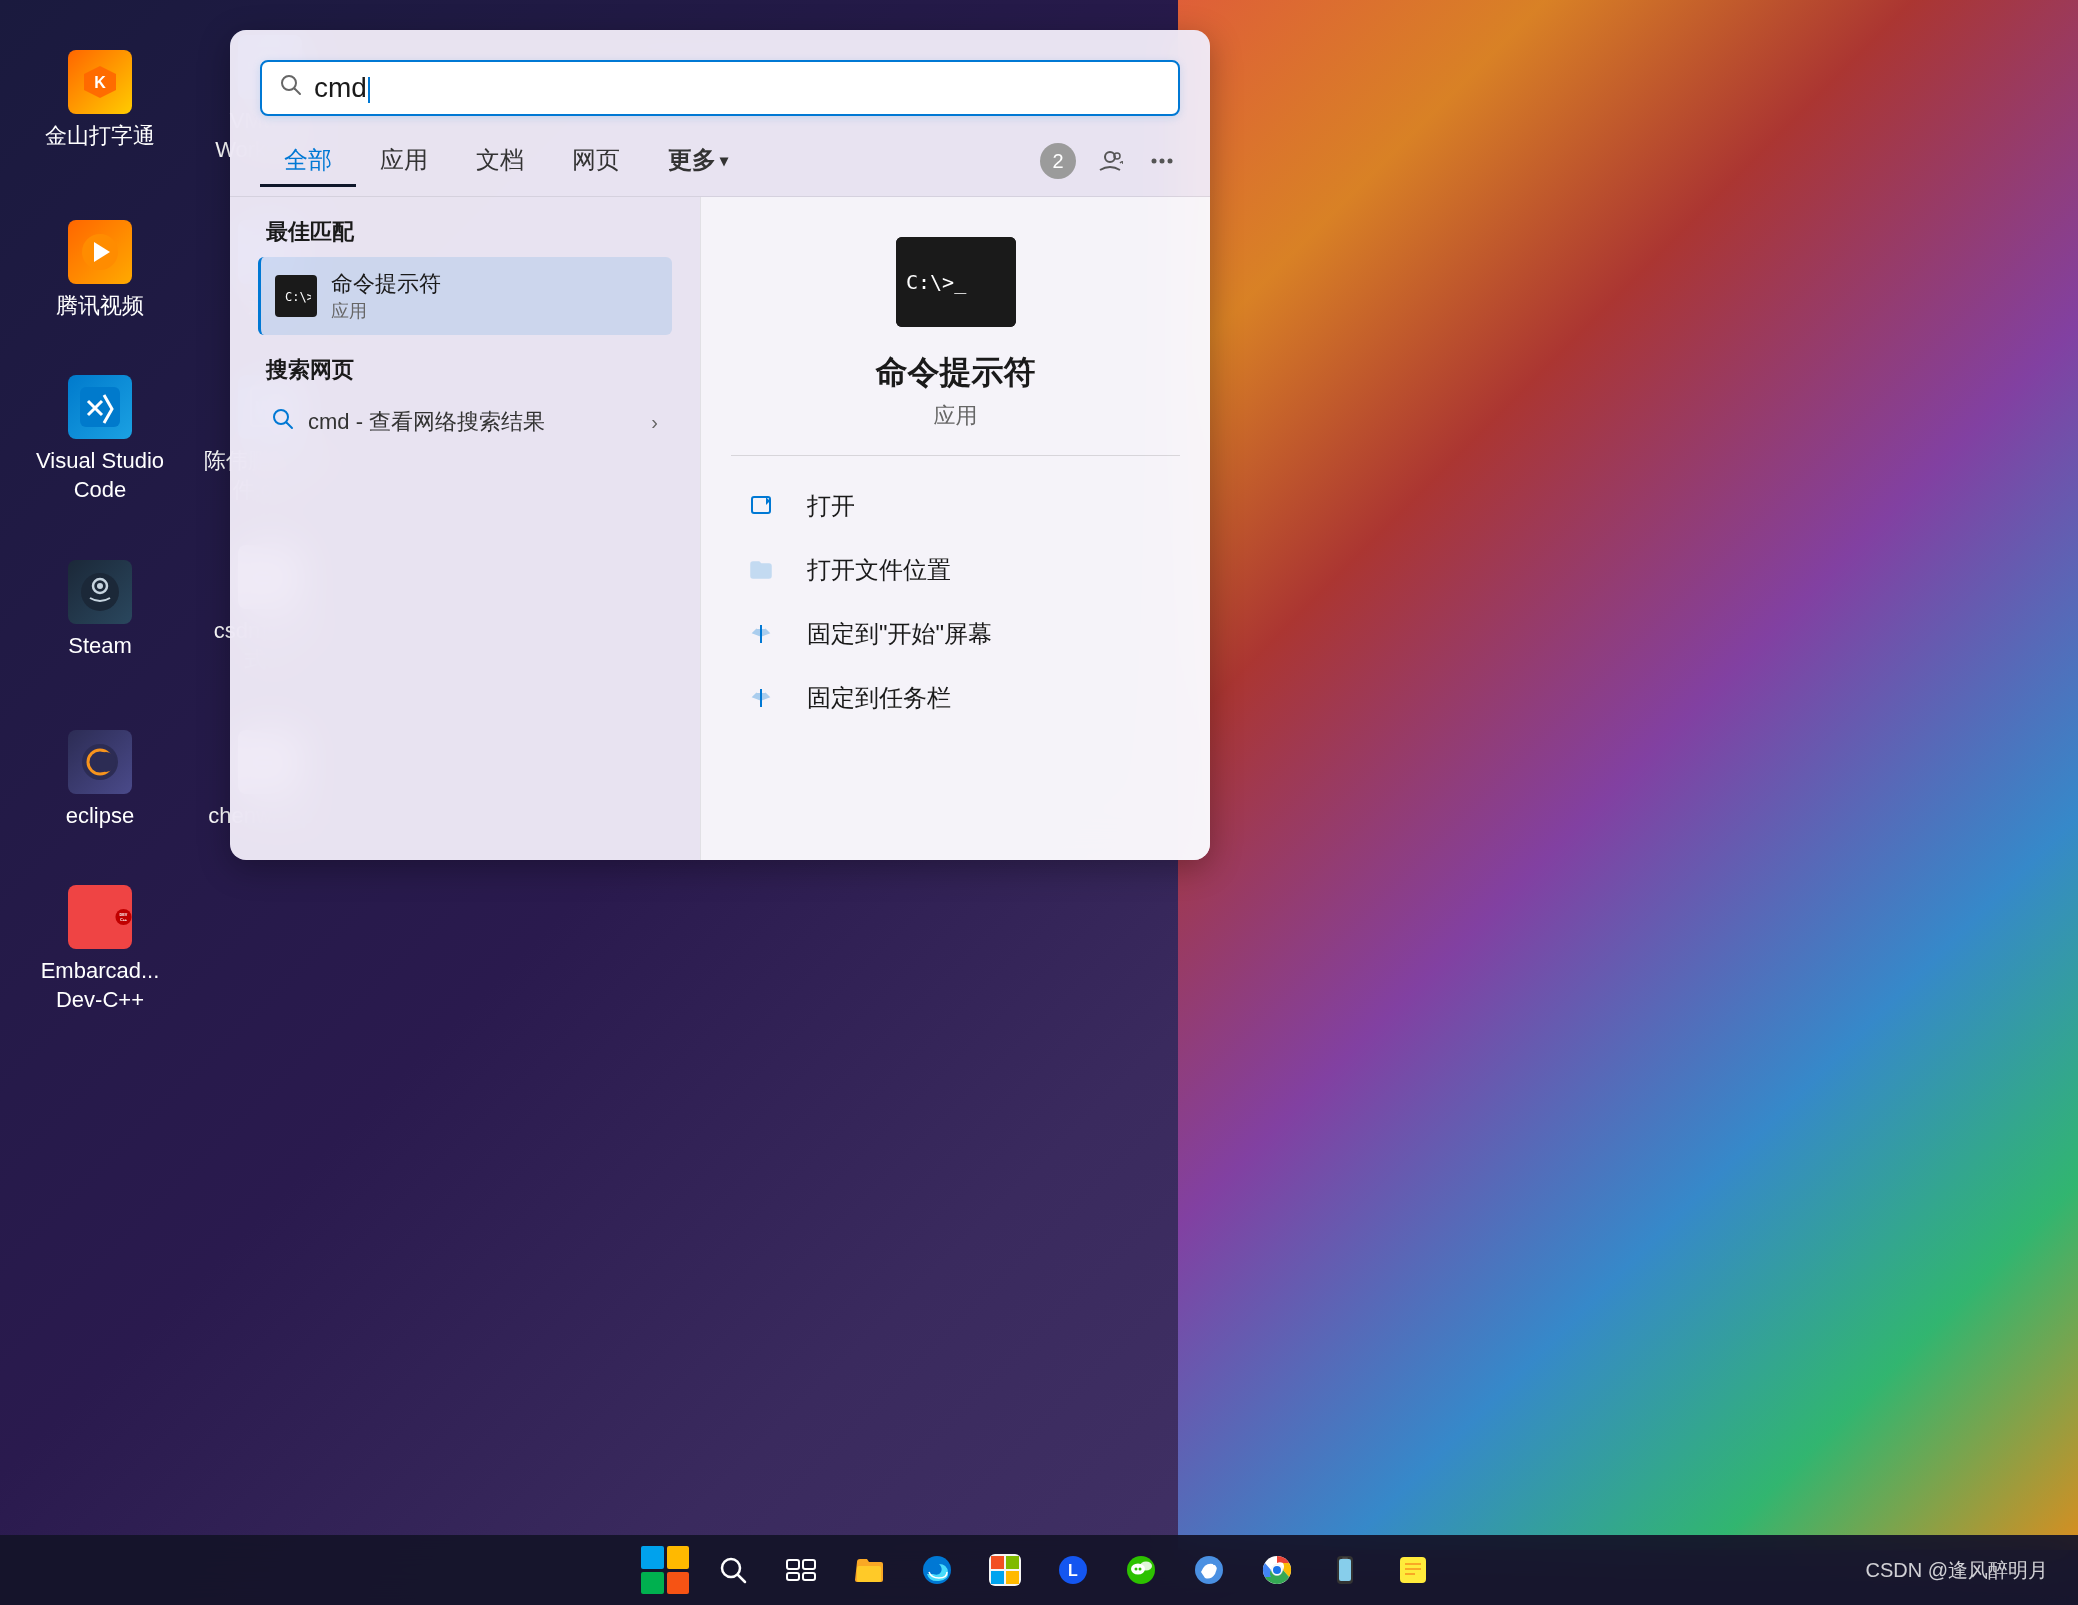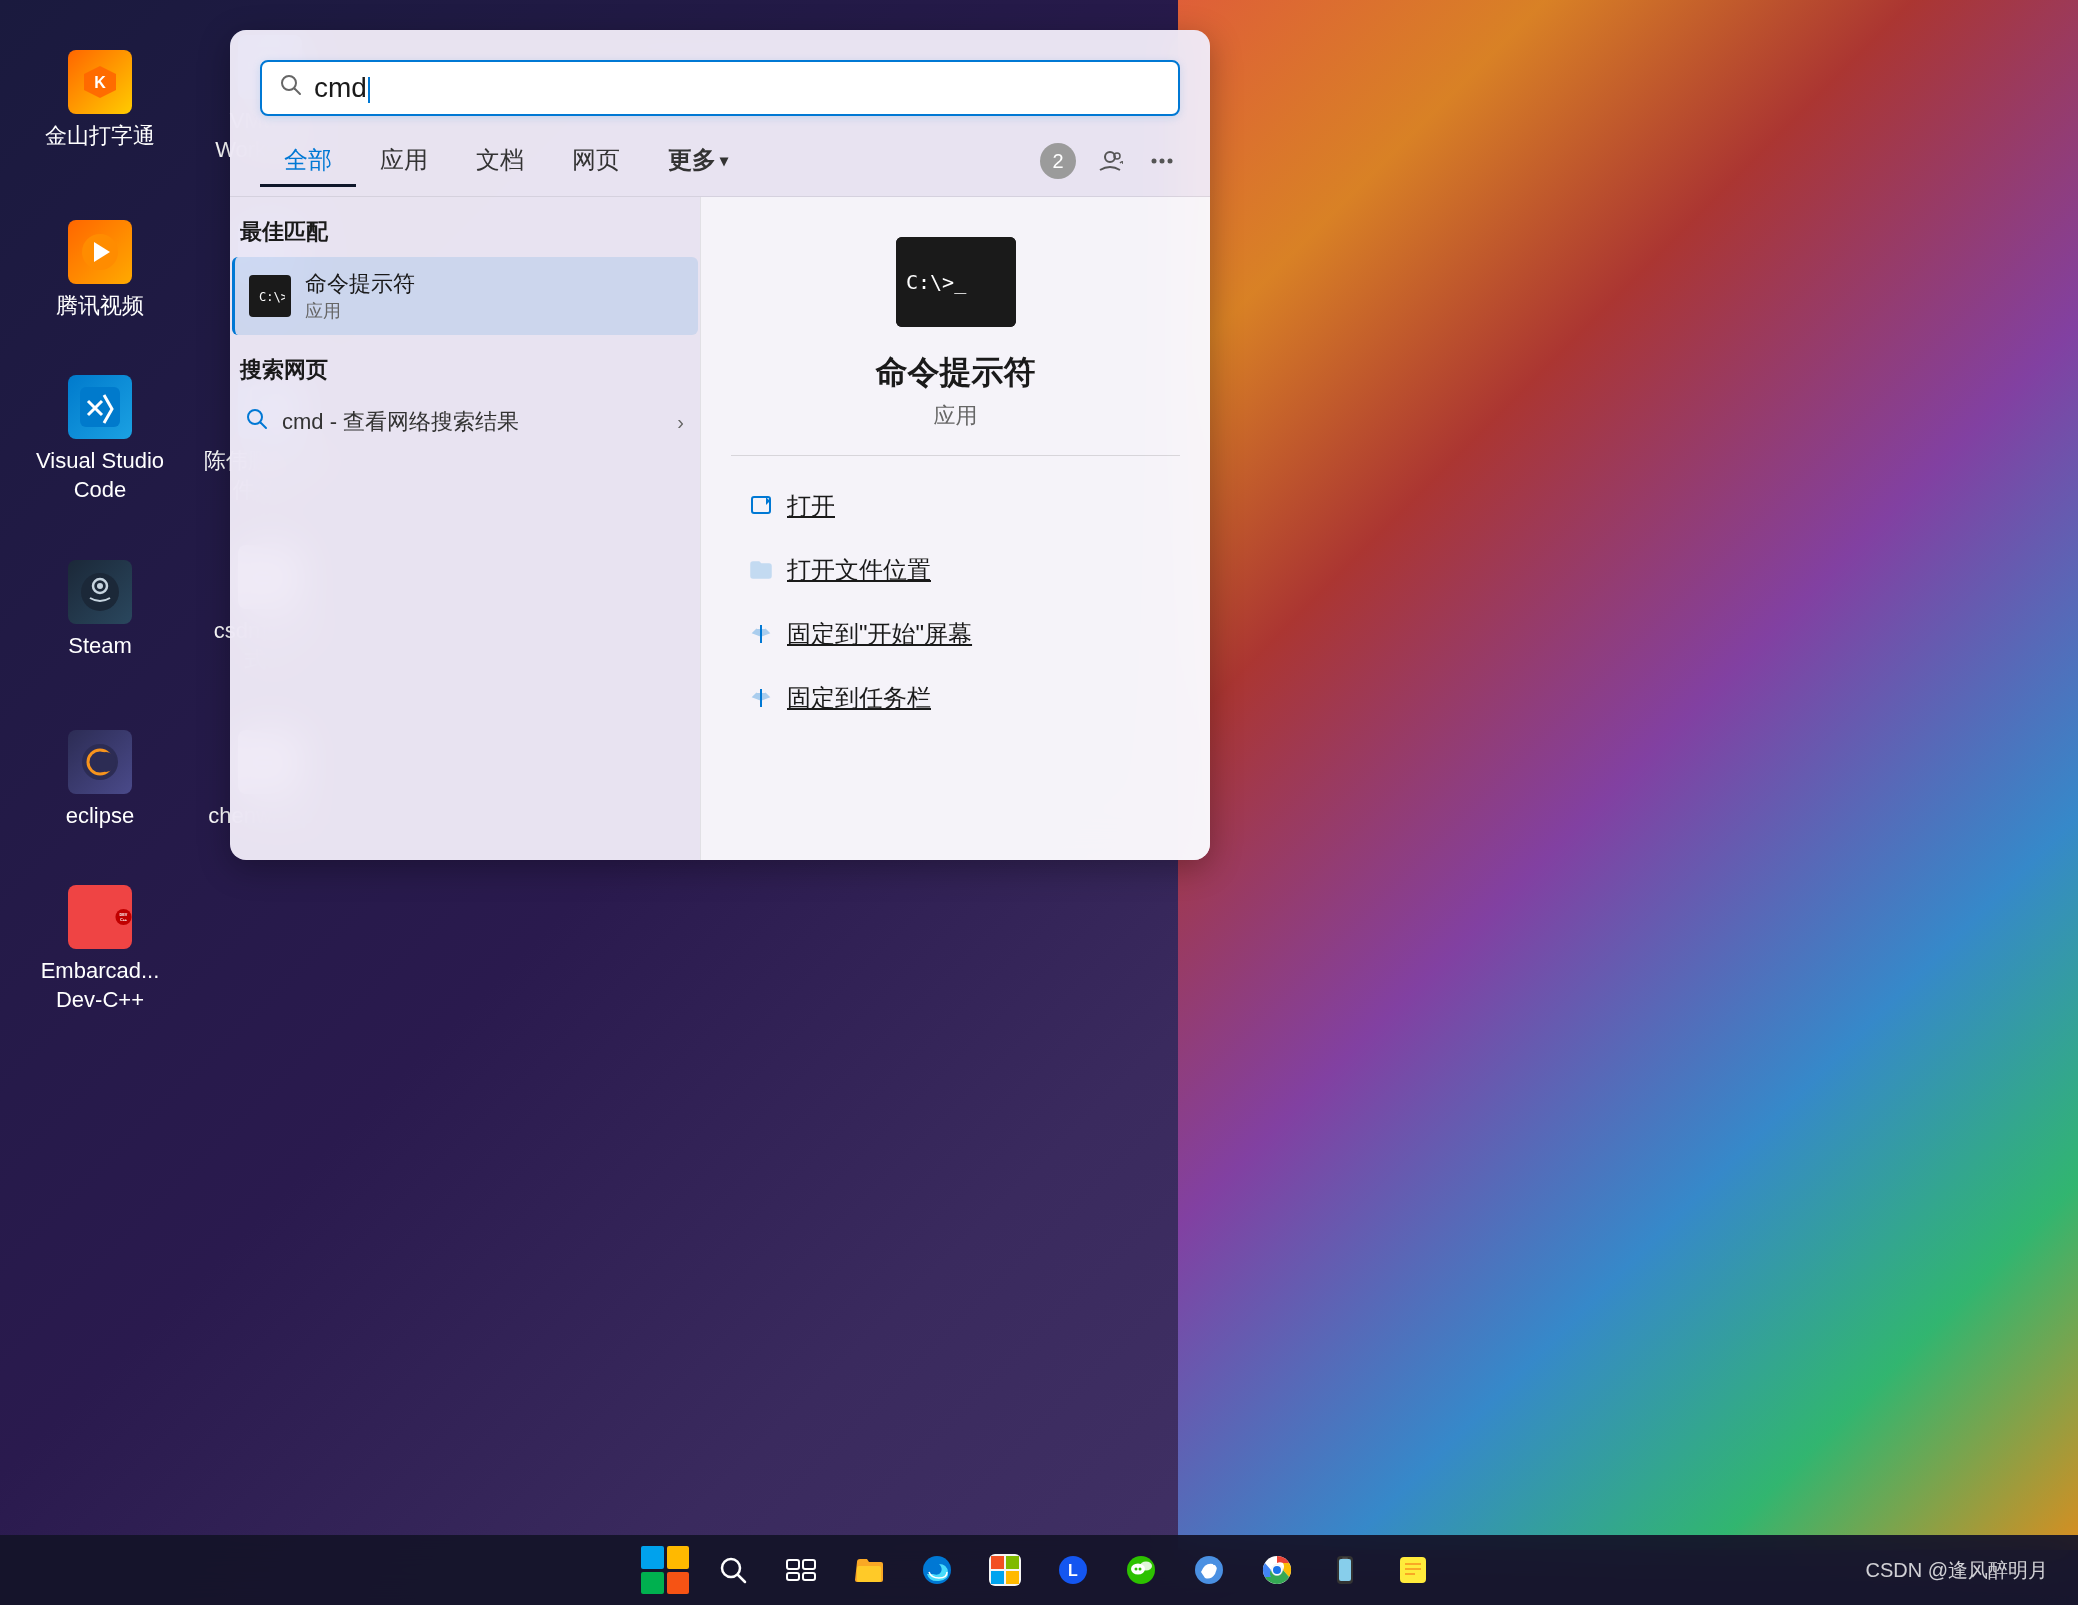--- a/index.html
+++ b/index.html
@@ -211,21 +211,21 @@
     
     .search-content {
       display: flex;
       flex: 1;
       overflow: hidden;
     }
 
     
     .left-panel {
       width: 470px;
-      padding: 20px 2px;
+      padding: 20px 28px;
       overflow-y: auto;
       flex-shrink: 0;
     }
 
     .section-title {
       font-size: 22px;
       font-weight: 600;
       color: #1a1a1a;
       margin-bottom: 10px;
       padding: 0 8px;
@@ -349,27 +349,26 @@
     .detail-actions {
       width: 100%;
       display: flex;
       flex-direction: column;
       gap: 4px;
     }
 
     .detail-action-item {
       display: flex;
       align-items: center;
-      gap: 12px;
+      gap: 32px;
       padding: 14px 16px;
       border-radius: 6px;
       cursor: pointer;
       font-size: 24px;
       color: #1a1a1a;
-      text-decoration: underline;
     }
 
     .detail-action-icon {
       width: 28px;
       height: 28px;
       display: flex;
       align-items: center;
       justify-content: center;
       flex-shrink: 0;
     }

